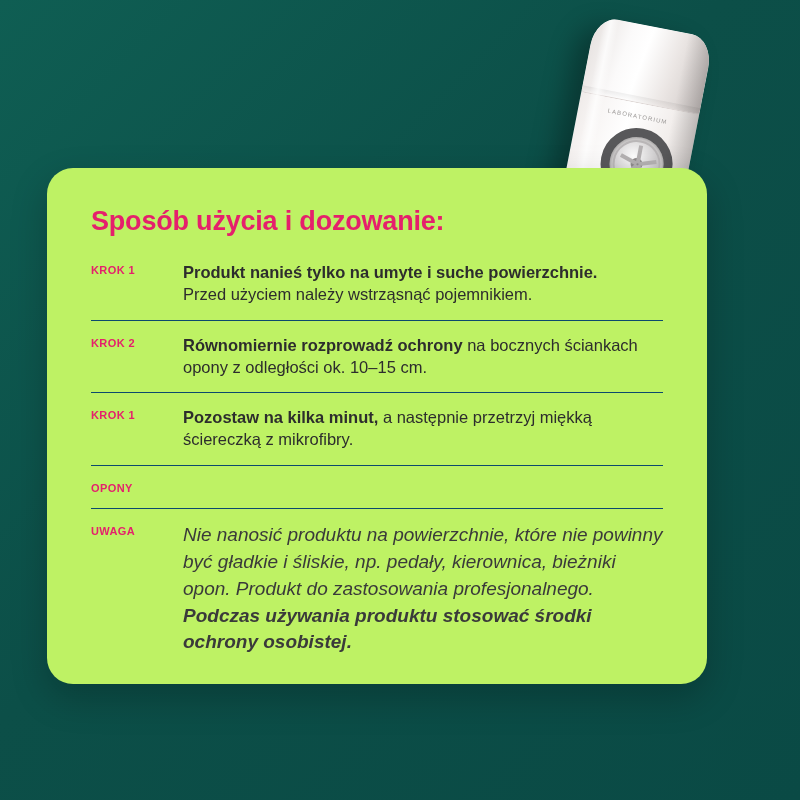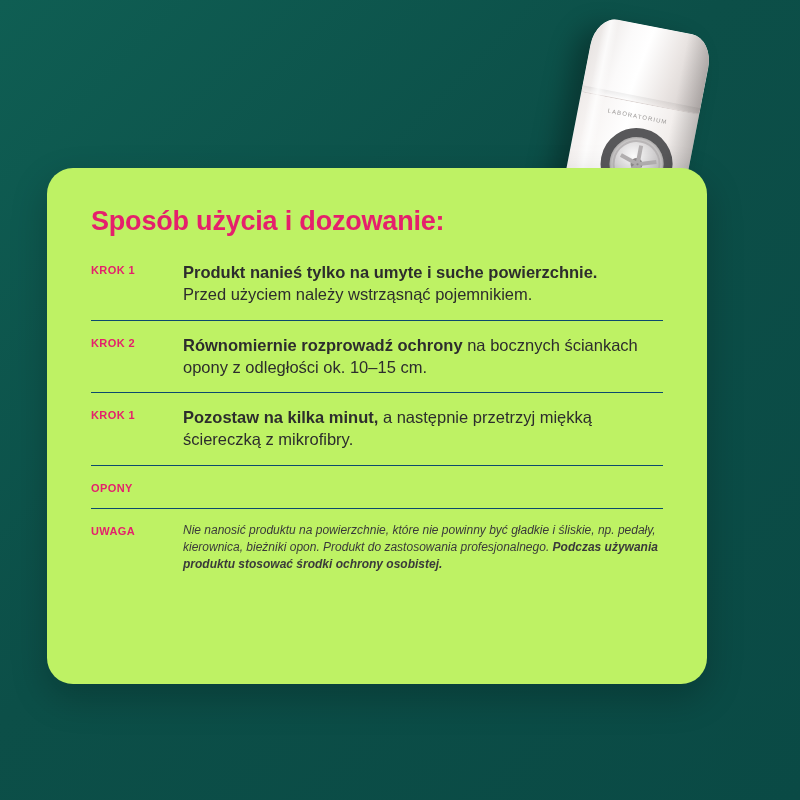--- a/index.html
+++ b/index.html
@@ -236,21 +236,21 @@
   }
   .step-body {
     flex: 1;
     font-size: 16.5px;
     color: #2d2d2d;
     line-height: 1.35;
   }
   .b { font-weight: bold; }
   .note-body {
     font-style: italic;
-    font-size: 12px;
+    font-size: 19px;
     color: #3a3a3a;
     line-height: 1.42;
   }
 </style>
 </head>
 <body>
 
 <div class="product-wrap">
   <div class="can">
     <div class="can-cap"></div>

